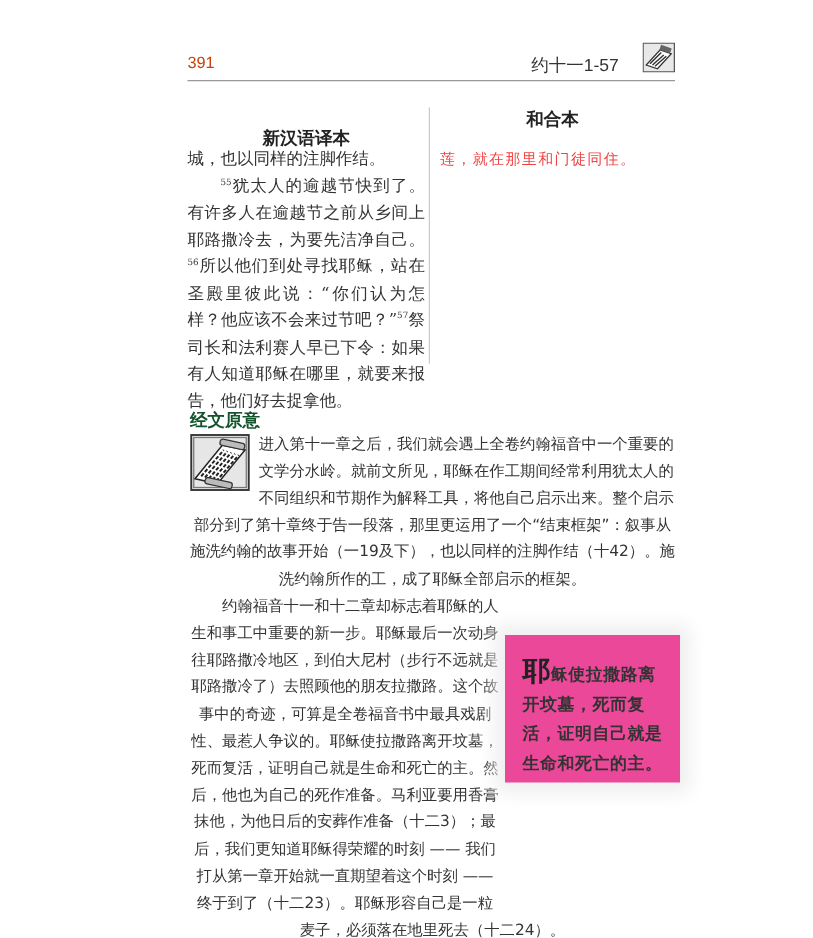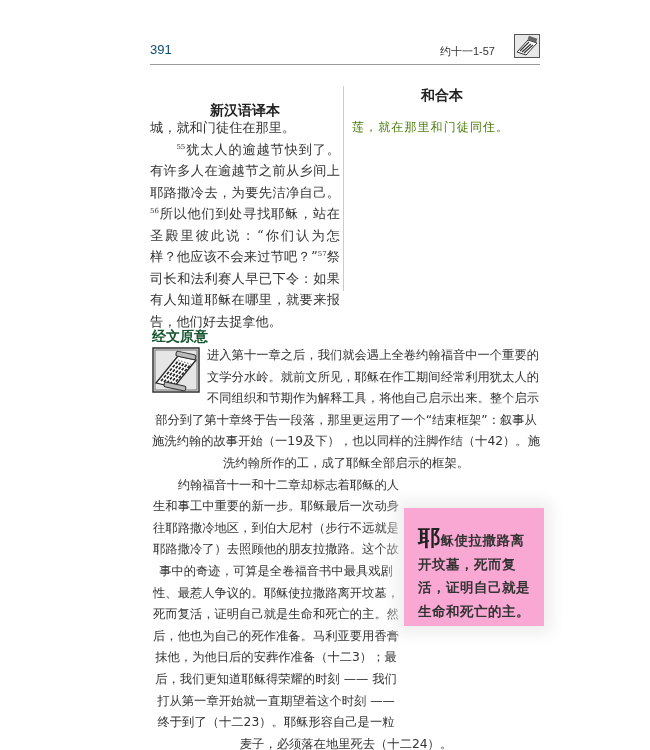--- a/index.html
+++ b/index.html
@@ -1,34 +1,34 @@
 <!DOCTYPE html>
 <html><head>
 <meta charset="utf-8">
 <style>
   html,body{margin:0;padding:0;background:#fff;}
   body{width:650px;height:750px;position:relative;overflow:hidden;font-family:"DejaVu Serif","Liberation Serif",serif;color:#333;}
   .header{position:absolute;left:150px;top:40px;width:390px;height:24px;border-bottom:1px solid #999;}
-  .page-num{position:absolute;left:0;top:2px;font-family:"Liberation Sans",sans-serif;font-size:13px;color:#0c4a6e;}
-  .running-head{position:absolute;right:45px;top:4px;font-family:"Liberation Sans",sans-serif;font-size:11px;color:#333;}
+  .page-num{position:absolute;left:0;top:2px;font-family:"Liberation Sans",sans-serif;font-size:13px;color:#c2410c;}
+  .running-head{position:absolute;right:45px;top:4px;font-family:"Liberation Sans",sans-serif;font-size:14px;color:#333;}
   .head-icon{position:absolute;right:0;top:-6px;width:26px;height:24px;}
   .col-title{position:absolute;top:87px;font-family:"DejaVu Sans","Liberation Sans",sans-serif;font-weight:bold;font-size:14px;color:#222;text-align:center;}
   .col-left{position:absolute;left:150px;top:117px;width:190px;font-size:13.2px;line-height:21.5px;color:#333;text-align:justify;}
-  .col-right{position:absolute;left:352px;top:117px;width:180px;font-size:12px;line-height:20px;color:#4d7c0f;letter-spacing:1.1px;text-align:justify;}
+  .col-right{position:absolute;left:352px;top:117px;width:180px;font-size:12px;line-height:20px;color:#ef4444;letter-spacing:1.1px;text-align:justify;}
   .divider{position:absolute;left:343px;top:86px;width:1px;height:205px;background:#ccc;}
   .col-left p,.col-right p{margin:0;}
   .indent{text-indent:2em;}
   sup{font-size:7px;vertical-align:super;line-height:0;}
   .section-title{position:absolute;left:152px;top:328px;font-family:"DejaVu Sans","Liberation Sans",sans-serif;font-weight:bold;font-size:14px;color:#14532d;}
   .scroll-icon{position:absolute;left:152px;top:347px;width:48px;height:46px;}
   .body-text{position:absolute;left:152px;top:345px;width:388px;font-family:"DejaVu Sans","Liberation Sans",sans-serif;font-size:12.3px;line-height:21.6px;color:#333;}
   .body-text p{margin:0;text-align:center;}
   .float-left-space{float:left;width:54px;height:62px;}
   .float-right-space{float:right;width:140px;height:205px;}
-  .pullquote{position:absolute;left:404px;top:508px;width:140px;height:118px;background:#f9a8d4;box-shadow:0 0 14px 8px #efefef;}
+  .pullquote{position:absolute;left:404px;top:508px;width:140px;height:118px;background:#ec4899;box-shadow:0 0 14px 8px #efefef;}
   .pullquote-text{position:absolute;left:14px;top:18px;width:120px;font-family:"DejaVu Sans","Liberation Sans",sans-serif;font-weight:bold;font-size:13.5px;line-height:23.5px;color:#333;letter-spacing:0.5px;}
   .dropcap{font-size:22px;font-weight:bold;color:#222;}
 </style>
 </head>
 <body>
 
 <div class="header">
   <span class="page-num">391</span>
   <span class="running-head">约十一1-57</span>
   <svg class="head-icon" viewBox="0 0 26 24">
@@ -37,21 +37,21 @@
     <path d="M6 17 L15 8 M8 18 L17 10 M10 19 L19 11" stroke="#333" stroke-width="1.2"></path>
     <rect x="14" y="3" width="9" height="4" fill="#666" transform="rotate(20 18 5)"></rect>
   </svg>
 </div>
 
 <div class="col-title" style="left:150px;width:190px;margin-top:15px;">新汉语译本</div>
 <div class="col-title" style="left:352px;width:180px;font-family:Liberation Mono, monospace;">和合本</div>
 <div class="divider"></div>
 
 <div class="col-left">
-  <p>城，就和门徒住在那里。</p>
+  <p>城，也以同样的注脚作结。</p>
   <p class="indent"><sup>55</sup><span>犹太人的逾越节快到了。有许多人在逾越节之前从乡间上耶路撒冷去，为要先洁净自己。</span><sup>56</sup><span>所以他们到处寻找耶稣，站在圣殿里彼此说：“你们认为怎样？他应该不会来过节吧？”</span><sup>57</sup><span>祭司长和法利赛人早已下令：如果有人知道耶稣在哪里，就要来报告，他们好去捉拿他。</span></p>
 </div>
 
 <div class="col-right">
   <p>莲，就在那里和门徒同住。</p>
 </div>
 
 <div class="section-title">经文原意</div>
 
 <svg class="scroll-icon" viewBox="0 0 48 46">

